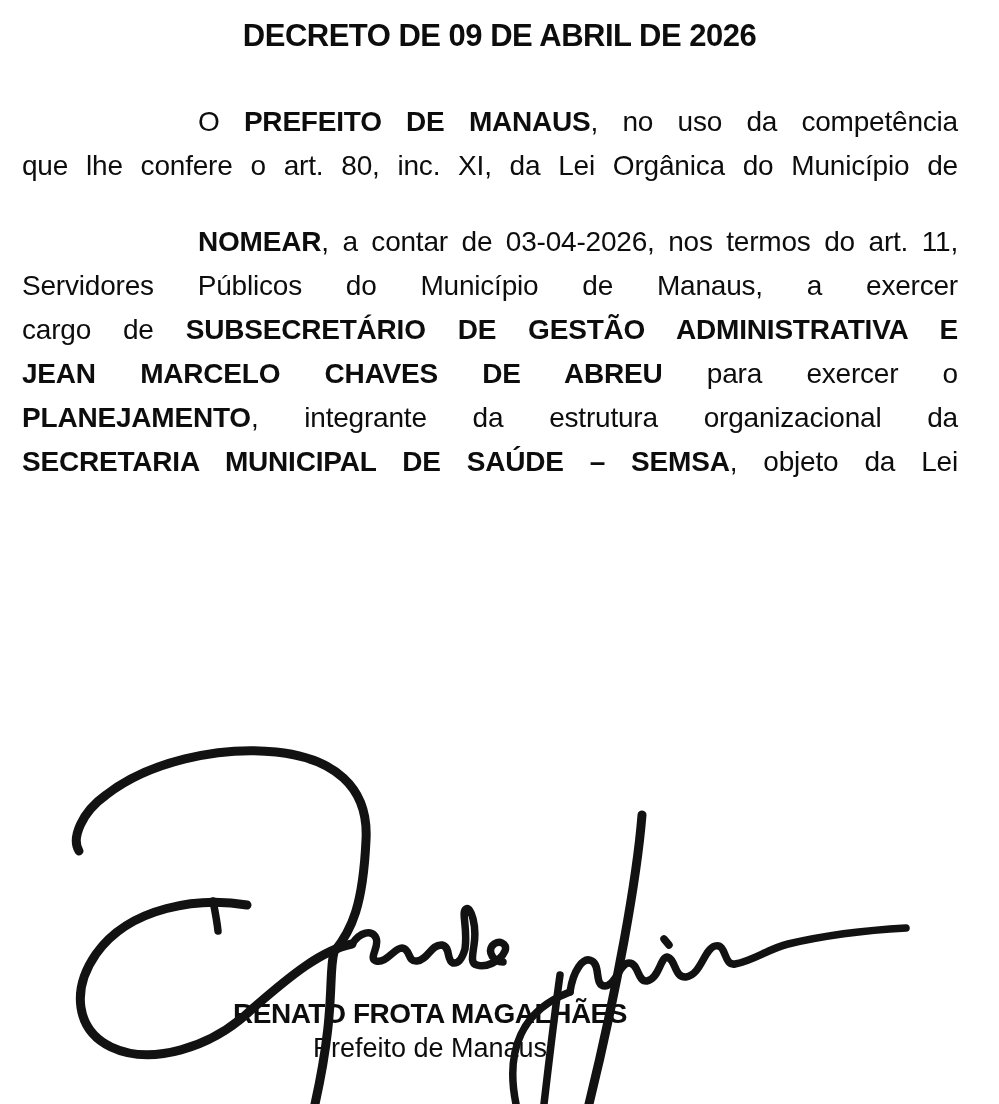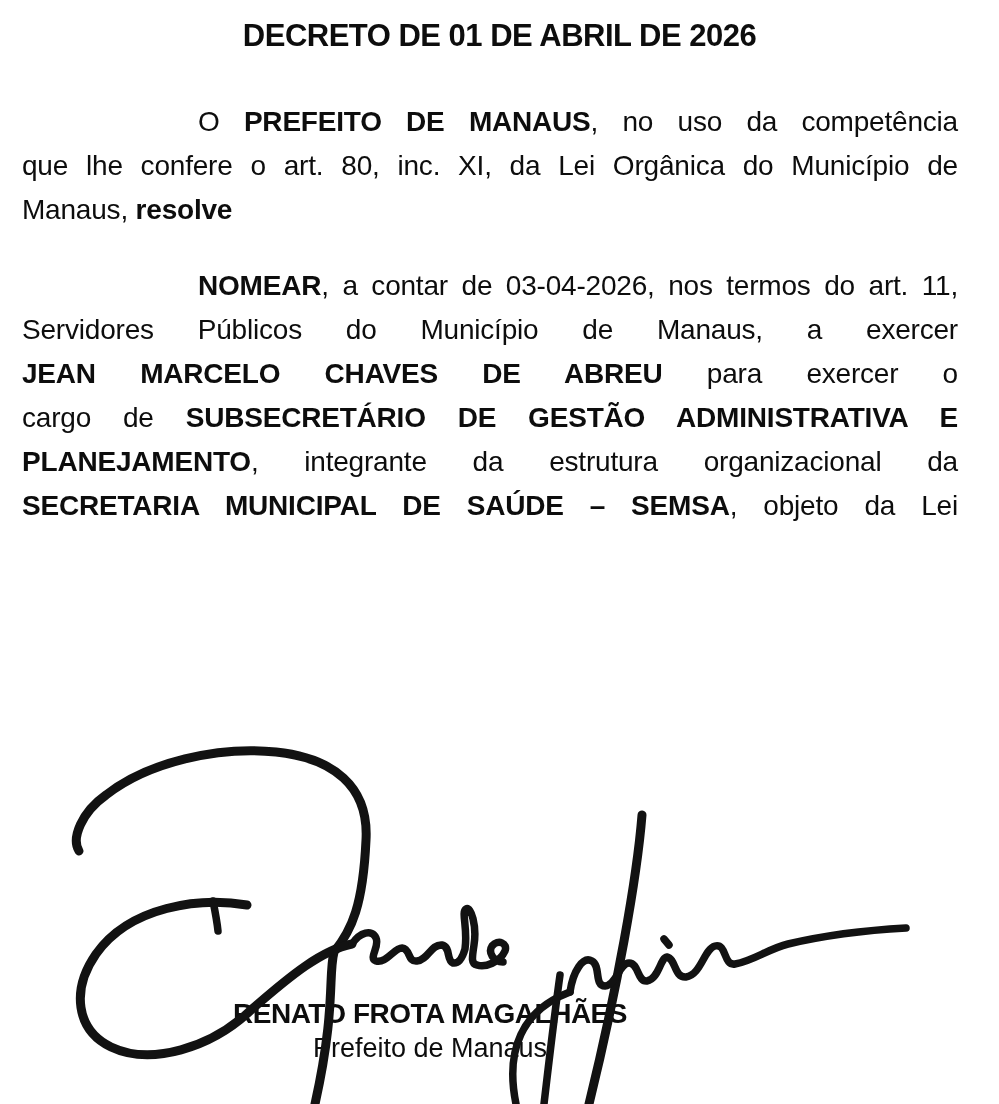--- a/index.html
+++ b/index.html
@@ -87,33 +87,32 @@
     stroke-linejoin: round;
   }
   .stroke-heavy { stroke-width: 9px; }
   .stroke-med   { stroke-width: 7.5px; }
 </style>
 </head>
 <body>
 
 <div class="page">
 
-  <h1 class="doc-title">DECRETO DE 01 DE ABRIL DE 2026</h1>
+  <h1 class="doc-title">DECRETO DE 09 DE ABRIL DE 2026</h1>
 
   <div class="body-text">
     <div class="paragraph p-first">
         <div class="line indent"><span>O </span><b>PREFEITO DE MANAUS</b><span>, no uso da competência</span></div>
         <div class="line"><span>que lhe confere o art. 80, inc. XI, da Lei Orgânica do Município de</span></div>
-        <div class="line last"><span>Manaus, </span><b>resolve</b></div>
       </div>
     <div class="paragraph p-second">
         <div class="line indent"><b>NOMEAR</b><span>, a contar de 03-04-2026, nos termos do art. 11,</span></div>
         <div class="line"><span>Servidores Públicos do Município de Manaus, a exercer</span></div>
+        <div class="line"><span>cargo de </span><b>SUBSECRETÁRIO DE GESTÃO ADMINISTRATIVA E</b></div>
         <div class="line"><b>JEAN MARCELO CHAVES DE ABREU</b><span> para exercer o</span></div>
-        <div class="line"><span>cargo de </span><b>SUBSECRETÁRIO DE GESTÃO ADMINISTRATIVA E</b></div>
         <div class="line"><b>PLANEJAMENTO</b><span>, integrante da estrutura organizacional da</span></div>
         <div class="line"><b>SECRETARIA MUNICIPAL DE SAÚDE – SEMSA</b><span>, objeto da Lei</span></div>
       </div>
   </div>
 
 
   <div class="sig-block">
     <div class="signer-name">RENATO FROTA MAGALHÃES</div>
     <div class="signer-role">Prefeito de Manaus</div>
   </div>

